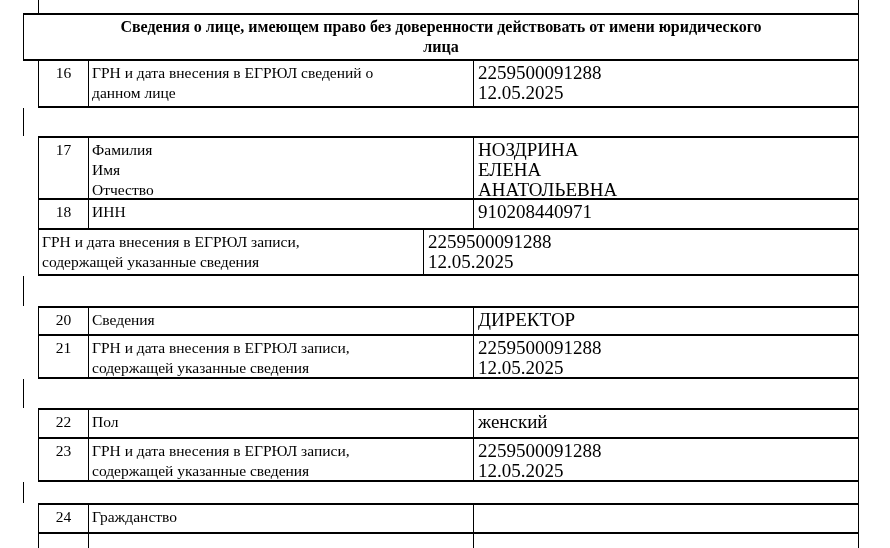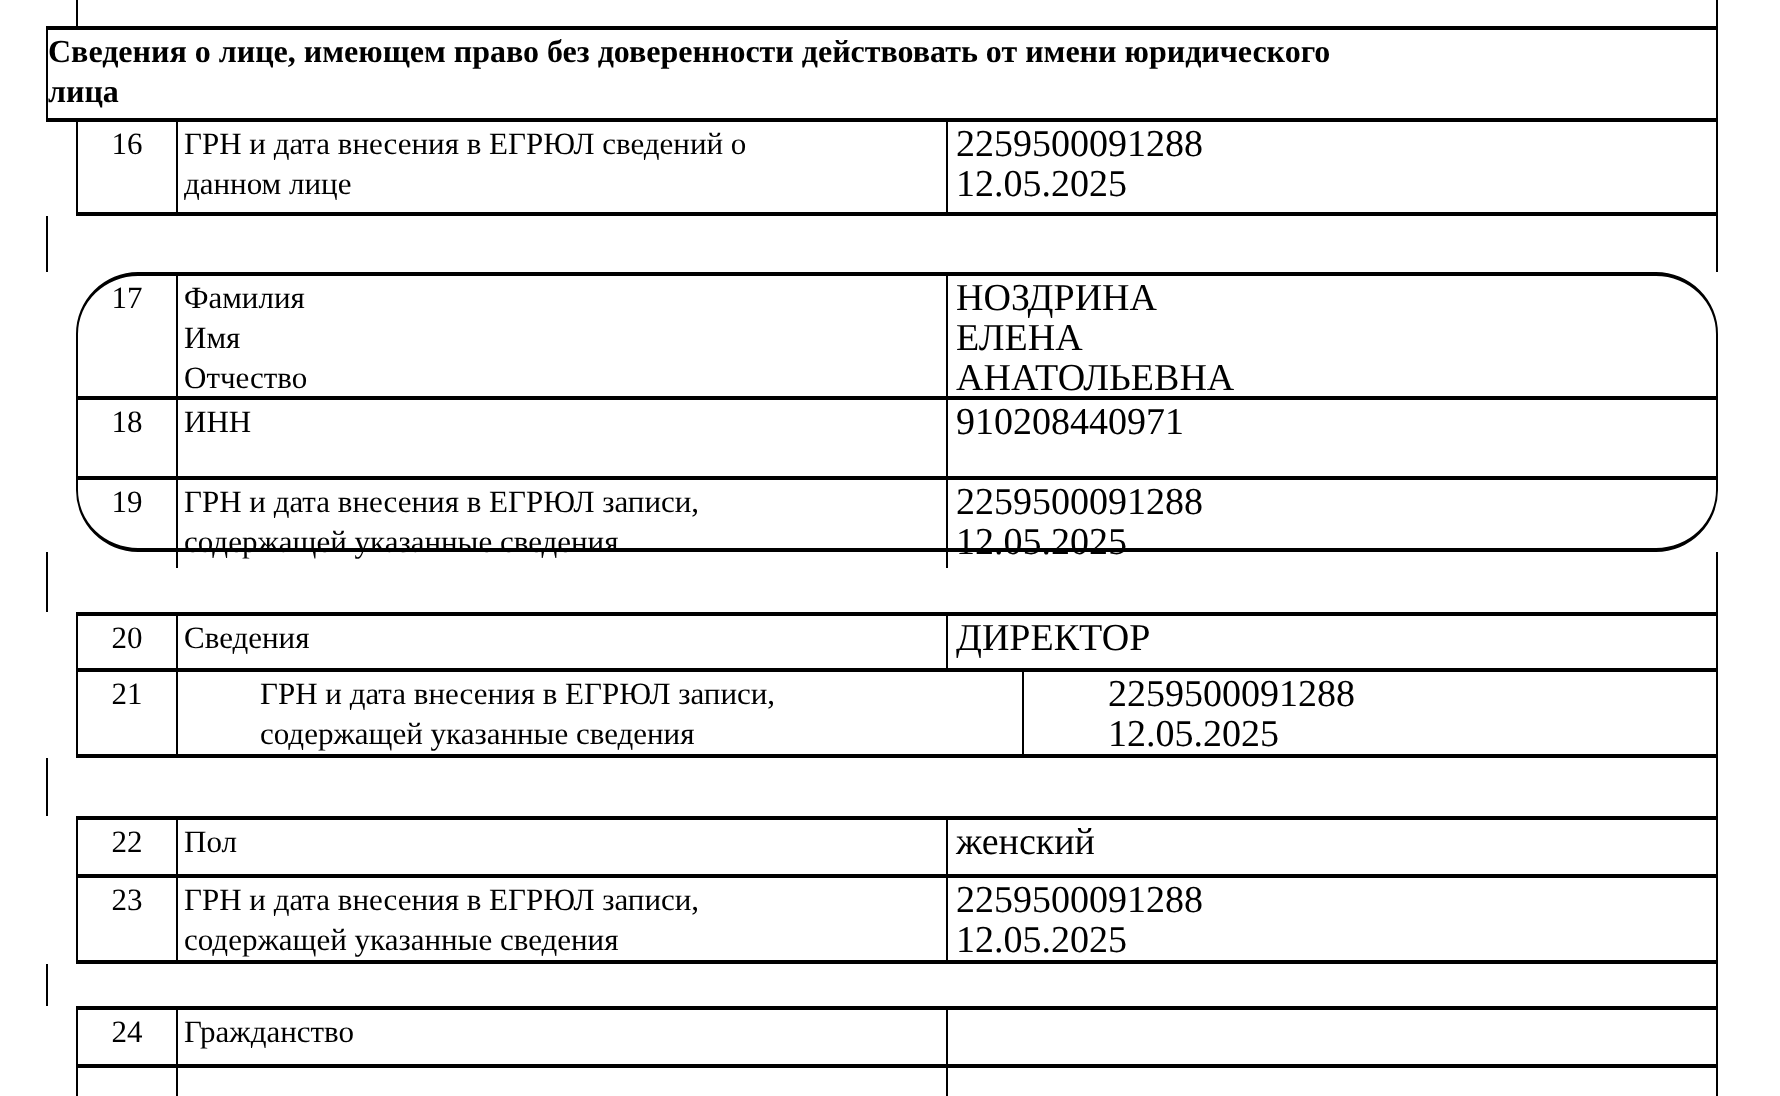--- a/index.html
+++ b/index.html
@@ -27,21 +27,21 @@
   .sliver .sc-value{ flex: 1; }
   
   .section-header {
     position: absolute;
     left: 23px; top: 13px;
     width: 836px; height: 48px;
     box-sizing: border-box;
     border: 2px solid #000;
     border-left-width: 1.5px;
     border-right-width: 1.5px;
-    text-align: left;
+    text-align: center;
   }
   .section-header .title {
     padding-top: 2px;
     font-weight: bold;
     font-size: 16px;
     line-height: 20px;
     white-space: pre-line;
   }
   
   .spacer {
@@ -110,53 +110,52 @@
       <div class="c-num">16</div>
       <div class="c-label">ГРН и дата внесения в ЕГРЮЛ сведений о
 данном лице</div>
       <div class="c-value">2259500091288
 12.05.2025</div>
     </div>
   </div>
 
   <div class="spacer" style="top:108px; height:28px;"></div>
 
-  <div class="block" style="top:136px; height:140px;border-radius:31px;">
+  <div class="block" style="top:136px; height:140px;">
     <div class="brow sep" style="height:62px;">
       <div class="c-num">17</div>
       <div class="c-label">Фамилия
 Имя
 Отчество</div>
       <div class="c-value">НОЗДРИНА
 ЕЛЕНА
 АНАТОЛЬЕВНА</div>
     </div>
-    <div class="brow sep" style="height:40px;">
+    <div class="brow sep" style="height:30px;">
       <div class="c-num">18</div>
       <div class="c-label">ИНН</div>
       <div class="c-value">910208440971</div>
     </div>
     <div class="brow" style="height:44px;">
-      <div class="c-num">19</div>
       <div class="c-label">ГРН и дата внесения в ЕГРЮЛ записи,
 содержащей указанные сведения</div>
       <div class="c-value">2259500091288
 12.05.2025</div>
     </div>
   </div>
 
   <div class="spacer" style="top:276px; height:30px;"></div>
 
   <div class="block" style="top:306px; height:73px;">
     <div class="brow sep" style="height:28px;">
       <div class="c-num">20</div>
       <div class="c-label">Сведения</div>
       <div class="c-value">ДИРЕКТОР</div>
     </div>
-    <div class="brow" style="height:41px;gap:38px;">
+    <div class="brow" style="height:41px;">
       <div class="c-num">21</div>
       <div class="c-label">ГРН и дата внесения в ЕГРЮЛ записи,
 содержащей указанные сведения</div>
       <div class="c-value">2259500091288
 12.05.2025</div>
     </div>
   </div>
 
   <div class="spacer" style="top:379px; height:29px;"></div>
 

